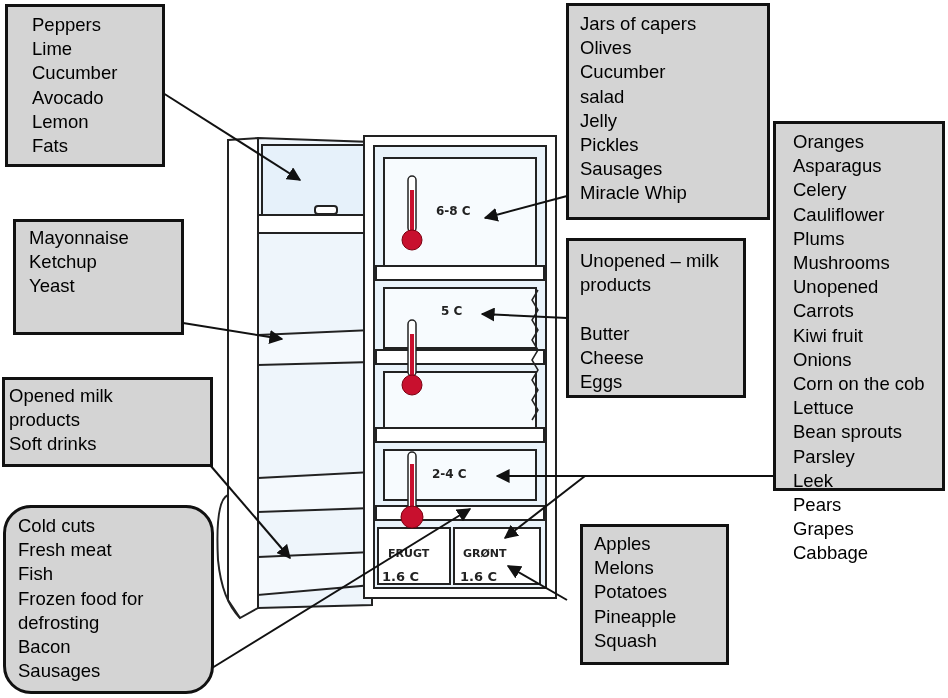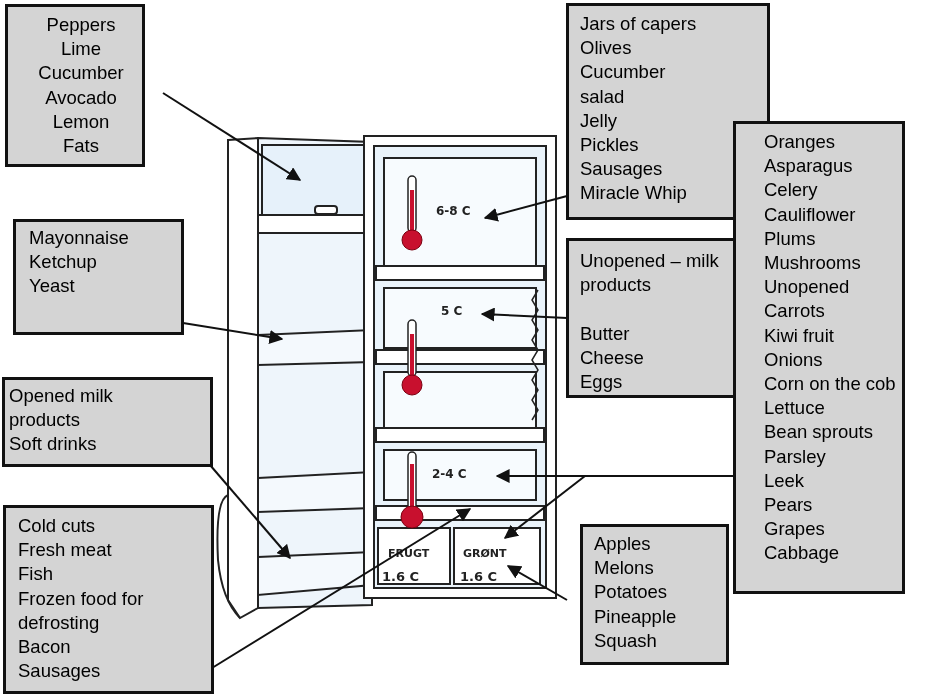--- a/index.html
+++ b/index.html
@@ -82,42 +82,42 @@
       <line x1="210" y1="465" x2="290" y2="558" marker-end="url(#arrowhead)"></line>
       <polyline points="212,668 470,509" marker-end="url(#arrowhead)"></polyline>
       <line x1="567" y1="196" x2="485" y2="218" marker-end="url(#arrowhead)"></line>
       <line x1="567" y1="318" x2="482" y2="314" marker-end="url(#arrowhead)"></line>
       <polyline points="775,476 497,476" marker-end="url(#arrowhead)"></polyline>
       <line x1="585" y1="476" x2="505" y2="538" marker-end="url(#arrowhead)"></line>
       <line x1="567" y1="600" x2="508" y2="566" marker-end="url(#arrowhead)"></line>
     </g>
   </svg>
 
-  <div class="box" style="left:5px; top:4px; width:140px; height:163px; padding:6px 0 0 12px;text-align:center;">
+  <div class="box" style="left:5px; top:4px; width:160px; height:163px; padding:6px 0 0 24px;">
     <span class="line">Peppers</span>
     <span class="line">Lime</span>
     <span class="line">Cucumber</span>
     <span class="line">Avocado</span>
     <span class="line">Lemon</span>
     <span class="line">Fats</span>
   </div>
 
   <div class="box" style="left:13px; top:219px; width:171px; height:116px; padding:4px 0 0 13px;">
     <span class="line">Mayonnaise</span>
     <span class="line">Ketchup</span>
     <span class="line">Yeast</span>
   </div>
 
   <div class="box" style="left:2px; top:377px; width:211px; height:90px; padding:4px 0 16px 4px;">
     <span class="line">Opened milk</span>
     <span class="line">products</span>
     <span class="line">Soft drinks</span>
   </div>
 
-  <div class="box" style="left:3px; top:505px; width:211px; height:189px; padding:6px 0 0 12px;">
+  <div class="box" style="left:3px; top:505px; width:211px; height:189px; padding:6px 0 0 12px;border-radius:28px;">
     <span class="line">Cold cuts</span>
     <span class="line">Fresh meat</span>
     <span class="line">Fish</span>
     <span class="line">Frozen food for</span>
     <span class="line">defrosting</span>
     <span class="line">Bacon</span>
     <span class="line">Sausages</span>
   </div>
 
   <div class="box" style="left:566px; top:3px; width:204px; height:217px; padding:6px 0 0 11px;">
@@ -133,21 +133,21 @@
 
   <div class="box" style="left:566px; top:238px; width:180px; height:160px; padding:8px 0 0 11px;">
     <span class="line">Unopened – milk</span>
     <span class="line">products</span>
     <span class="blank"></span>
     <span class="line">Butter</span>
     <span class="line">Cheese</span>
     <span class="line">Eggs</span>
   </div>
 
-  <div class="box" style="left:733px; top:121px; width:172px; height:473px; padding:6px 0 0 28px;">
+  <div class="box" style="left:773px; top:121px; width:172px; height:370px; padding:6px 0 0 17px;">
     <span class="line">Oranges</span>
     <span class="line">Asparagus</span>
     <span class="line">Celery</span>
     <span class="line">Cauliflower</span>
     <span class="line">Plums</span>
     <span class="line">Mushrooms</span>
     <span class="line">Unopened</span>
     <span class="line">Carrots</span>
     <span class="line">Kiwi fruit</span>
     <span class="line">Onions</span>

